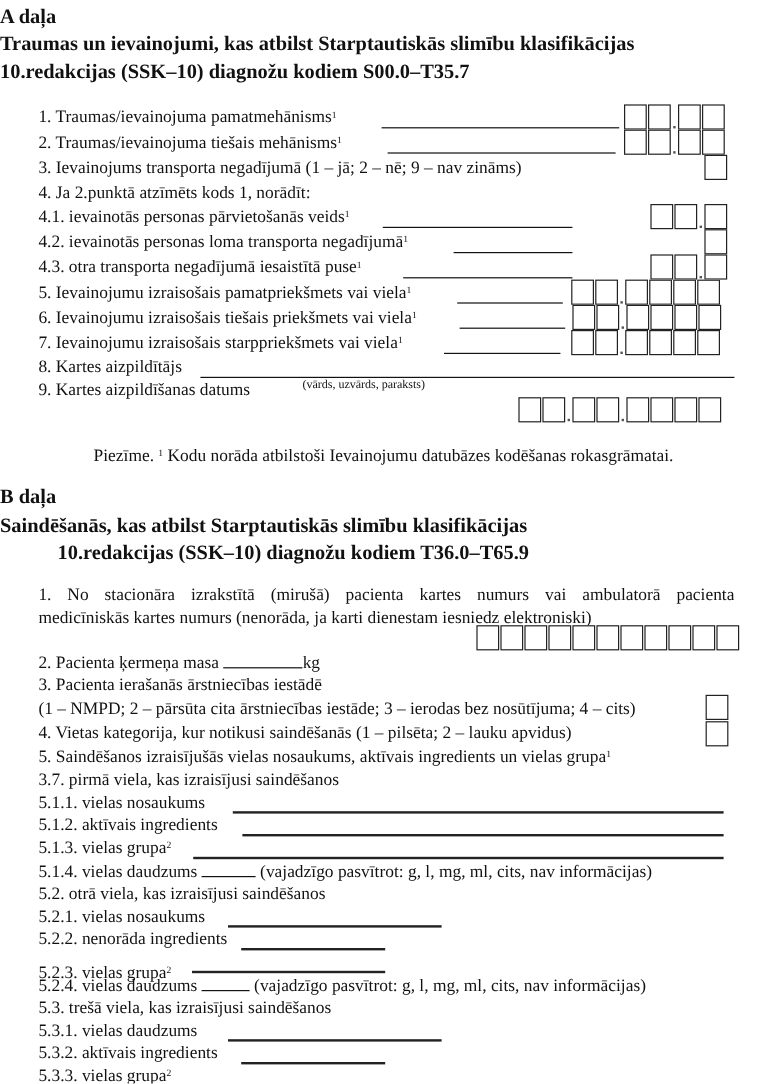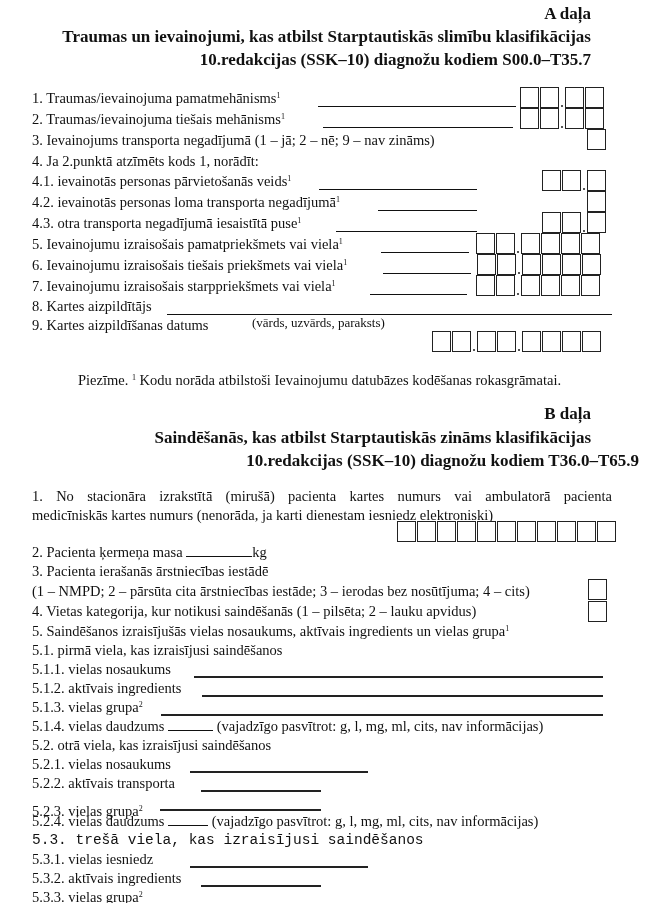--- a/index.html
+++ b/index.html
@@ -1,30 +1,30 @@
 <!DOCTYPE html>
 <html><head>
 <meta charset="utf-8">
 <style>
   html, body { margin:0; padding:0; background:#ffffff; }
   body { width:645px; height:903px; position:relative; overflow:hidden;
          font-family:"Liberation Serif", serif; color:#111; font-size:14.5px; }
   .abs { position:absolute; white-space:nowrap; }
-  .h { position:absolute; left:0; width:591px; text-align:right;
+  .h { position:absolute; left:0; width:591px; text-align:left;
        font-weight:bold; font-size:17px; line-height:20px; }
   .row { position:absolute; left:32px; height:20px; line-height:20px; white-space:nowrap; }
   sup { font-size:8px; vertical-align:top; position:relative; top:-2px; }
   .line { position:absolute; border-bottom:1.2px solid #111; height:0; }
   .bline { position:absolute; border-bottom:2px solid #222; height:0; }
   .boxes { position:absolute; display:flex; align-items:flex-end; height:21px; }
   .box { width:17px; height:19px; border:1.5px solid #222; box-sizing:content-box;
          margin-right:1px; background:#fff; }
   .dot { width:4px; height:19px; position:relative; margin-right:1px; }
   .dot::after { content:""; position:absolute; left:1px; bottom:1px; width:2px; height:2px; background:#555; }
-  .note { font-size:13px; }
+  .note { font-size:10px; }
   .just { position:absolute; left:32px; width:580px; text-align:justify; text-align-last:justify; white-space:normal; line-height:20px; }
 </style>
 </head>
 <body>
 
 <div class="h" style="top:4px;">A daļa</div>
 <div class="h" style="top:27px;">Traumas un ievainojumi, kas atbilst Starptautiskās slimību klasifikācijas</div>
 <div class="h" style="top:50px;">10.redakcijas (SSK–10) diagnožu kodiem S00.0–T35.7</div>
 
 <div class="row" style="top:88px;"><span>1. Traumas/ievainojuma pamatmehānisms</span><sup>1</sup></div>
@@ -130,21 +130,21 @@
     <div class="box"></div>
     <div class="box"></div>
     <div class="box"></div>
 </div>
 
 <div class="abs" style="left:78px; top:370px; line-height:20px;">
   <span>Piezīme.</span> <sup>1</sup> <span>Kodu norāda atbilstoši Ievainojumu datubāzes kodēšanas rokasgrāmatai.</span>
 </div>
 
 <div class="h" style="top:404px;">B daļa</div>
-<div class="h" style="top:428px;">Saindēšanās, kas atbilst Starptautiskās zināms klasifikācijas</div>
+<div class="h" style="top:428px;">Saindēšanās, kas atbilst Starptautiskās slimību klasifikācijas</div>
 <div class="h" style="top:451px;padding-left:48px;">10.redakcijas (SSK–10) diagnožu kodiem T36.0–T65.9</div>
 
 <div class="just" style="top:486px;">1. No stacionāra izrakstītā (mirušā) pacienta kartes numurs vai ambulatorā pacienta</div>
 <div class="row" style="top:505px;">medicīniskās kartes numurs  (nenorāda, ja karti dienestam iesniedz elektroniski)</div>
 <div class="boxes" style="left:397px; top:521px;">
   <div class="box"></div>
     <div class="box"></div>
     <div class="box"></div>
     <div class="box"></div>
     <div class="box"></div>
@@ -167,44 +167,44 @@
   <div class="box"></div>
 </div>
 
 <div class="row" style="top:601px;">4. Vietas kategorija, kur notikusi saindēšanās (1 – pilsēta; 2 – lauku apvidus)</div>
 <div class="boxes" style="left:588px; top:601px;">
   <div class="box"></div>
 </div>
 
 <div class="row" style="top:621px;"><span>5. Saindēšanos izraisījušās vielas nosaukums, aktīvais ingredients un vielas grupa</span><sup>1</sup></div>
 
-<div class="row" style="top:640px;">5.1. pirmā viela, kas izraisījusi saindēšanos</div>
+<div class="row" style="top:640px;">3.7. pirmā viela, kas izraisījusi saindēšanos</div>
 <div class="row" style="top:659px;">5.1.1. vielas nosaukums</div>
 <div class="bline" style="left:194px; width:409px; top:676px;"></div>
 <div class="row" style="top:678px;">5.1.2. aktīvais ingredients</div>
 <div class="bline" style="left:202px; width:401px; top:695px;"></div>
 <div class="row" style="top:697px;"><span>5.1.3. vielas grupa</span><sup>2</sup></div>
 <div class="bline" style="left:161px; width:442px; top:714px;"></div>
 <div class="row" style="top:716px;">
   <span>5.1.4. vielas daudzums</span>
   <span style="display:inline-block; width:45px; border-bottom:1.2px solid #111; height:14px;"></span>
   <span>(vajadzīgo pasvītrot: g, l, mg, ml, cits, nav informācijas)</span>
 </div>
 
 <div class="row" style="top:735px;">5.2. otrā viela, kas izraisījusi saindēšanos</div>
 <div class="row" style="top:754px;">5.2.1. vielas nosaukums</div>
 <div class="bline" style="left:190px; width:178px; top:771px;"></div>
-<div class="row" style="top:773px;">5.2.2. aktīvais transporta</div>
+<div class="row" style="top:773px;">5.2.2. nenorāda ingredients</div>
 <div class="bline" style="left:201px; width:120px; top:790px;"></div>
 <div class="row" style="top:801px;"><span>5.2.3. vielas grupa</span><sup>2</sup></div>
 <div class="bline" style="left:160px; width:161px; top:809px;"></div>
 <div class="row" style="top:811px;">
   <span>5.2.4. vielas daudzums</span>
   <span style="display:inline-block; width:40px; border-bottom:1.2px solid #111; height:14px;"></span>
   <span>(vajadzīgo pasvītrot: g, l, mg, ml, cits, nav informācijas)</span>
 </div>
 
-<div class="row" style="top:830px;font-family:Liberation Mono, monospace;">5.3. trešā viela, kas izraisījusi saindēšanos</div>
-<div class="row" style="top:849px;">5.3.1. vielas iesniedz</div>
+<div class="row" style="top:830px;">5.3. trešā viela, kas izraisījusi saindēšanos</div>
+<div class="row" style="top:849px;">5.3.1. vielas daudzums</div>
 <div class="bline" style="left:190px; width:178px; top:866px;"></div>
 <div class="row" style="top:868px;">5.3.2. aktīvais ingredients</div>
 <div class="bline" style="left:201px; width:120px; top:885px;"></div>
 <div class="row" style="top:887px;"><span>5.3.3. vielas grupa</span><sup>2</sup></div>
 
 </body></html>

